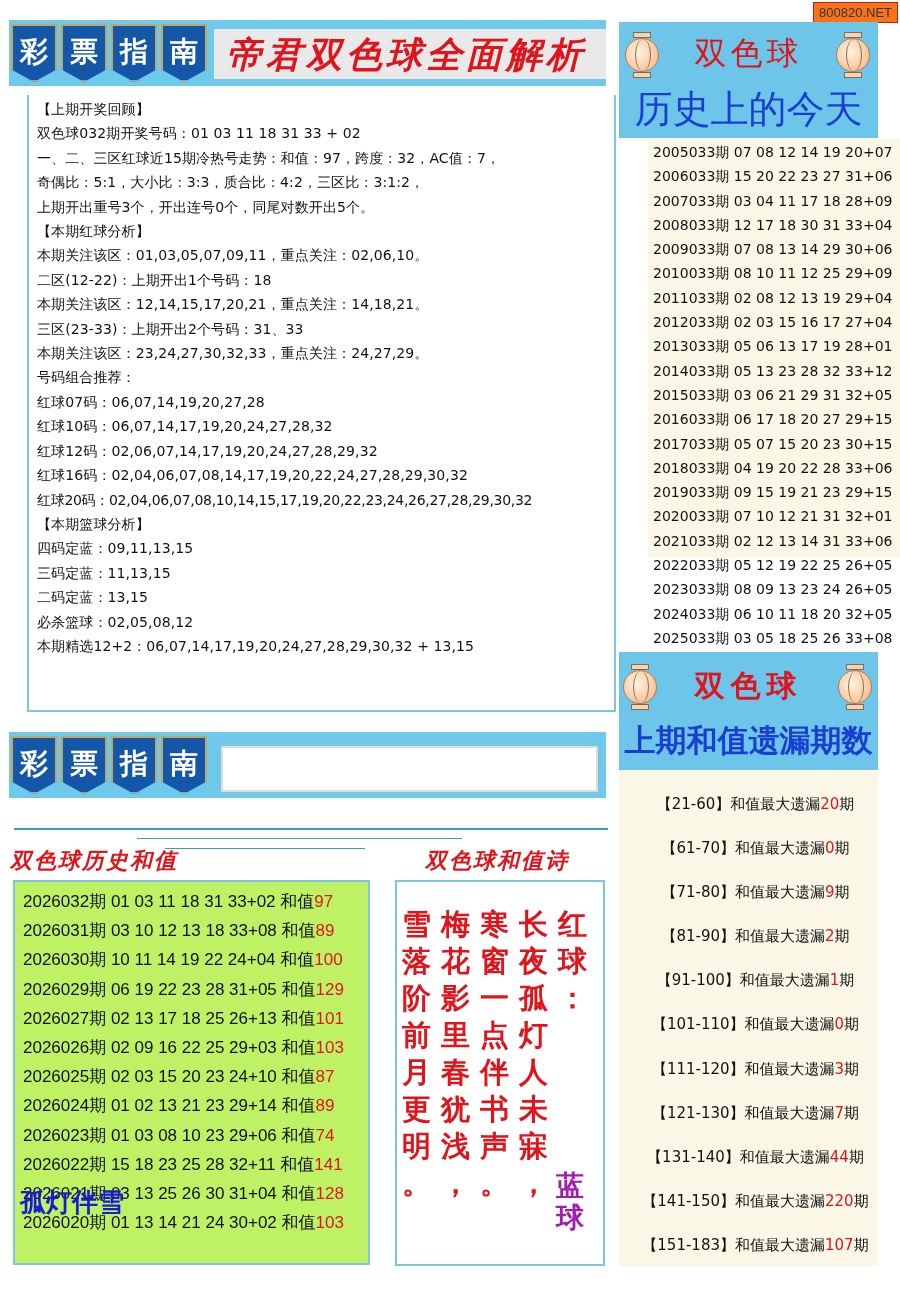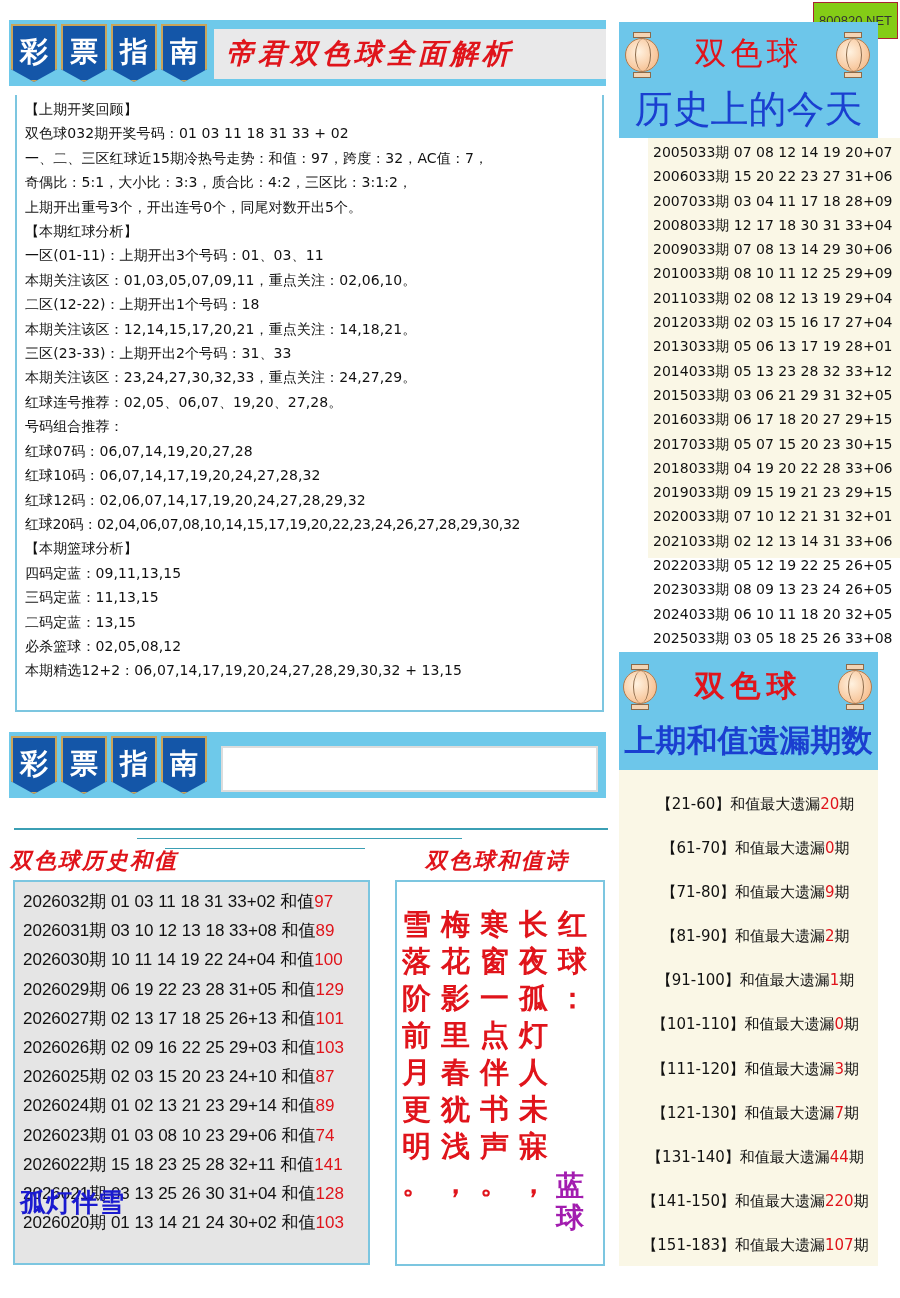--- a/index.html
+++ b/index.html
@@ -1,37 +1,37 @@
 <!DOCTYPE html>
 <html><head>
 <meta charset="utf-8">
 <style>
   * { box-sizing: border-box; margin: 0; padding: 0; }
   body { width: 900px; height: 1298px; background: #ffffff; position: relative; overflow: hidden;
          font-family: "DejaVu Sans", "Liberation Sans", sans-serif; color: #111; }
 
   
   .watermark { position: absolute; right: 2px; top: 2px; border: 1px solid #a23; color: #333;
-               font-family: "Liberation Sans", sans-serif; font-size: 13px; padding: 10px 5px; background:#84cc16; }
+               font-family: "Liberation Sans", sans-serif; font-size: 13px; padding: 2px 5px; background:#f97316; }
 
   
   .banner { position: absolute; left: 9px; width: 597px; height: 66px; background: #6ec9ea; }
   .banner .shields { position: absolute; left: 0; top: 4px; display: flex; gap: 4px; padding-left: 2px; }
   .shield { width: 46px; height: 58px; background: #1456a8; border: 2px solid #c9a45a;
             clip-path: polygon(0 0, 100% 0, 100% 78%, 50% 100%, 0 78%);
             color: #fff; font-weight: bold; font-size: 28px; text-align: center; line-height: 52px;
             font-family: "DejaVu Sans", sans-serif; }
   .banner .title-area { position: absolute; left: 205px; top: 9px; right: 0; height: 50px; background: #e9e9ea; }
-  .banner .title-area .title { color: #e0141b; font-size: 28px; font-weight: bold; letter-spacing: 4px;
+  .banner .title-area .title { color: #e0141b; font-size: 36px; font-weight: bold; letter-spacing: 4px;
             line-height: 50px; padding-left: 12px; font-family: "DejaVu Serif", serif; font-style: italic; }
   .banner .blank-area { position: absolute; left: 212px; top: 14px; right: 8px; height: 46px; background: #fff;
             border: 2px solid #dcdcdc; }
 
   
-  .analysis { position: absolute; left: 15px; top: 95px; width: 589px; height: 617px; border: 2px solid #7cc6e0; border-top: none;
+  .analysis { position: absolute; left: 27px; top: 95px; width: 589px; height: 617px; border: 2px solid #7cc6e0; border-top: none;
               background: #fff; padding: 2px 8px; }
   .analysis .line { font-size: 14px; line-height: 24.4px; white-space: nowrap; letter-spacing: 0.1px; }
 
   
   .right-card { position: absolute; left: 619px; width: 259px; background: #6dc6ea; }
   .lantern { position: absolute; width: 34px; height: 46px; }
   .lantern .body { position: absolute; left: 0; top: 6px; width: 34px; height: 34px; border-radius: 50%;
                    background: radial-gradient(circle at 40% 40%, #fff2e0, #f4b17a); border: 1px solid #b57a4a; }
   .lantern .body::before { content:""; position:absolute; left:9px; top:0; width:14px; height:32px; border-left:1px solid #8b6a4a; border-right:1px solid #8b6a4a; border-radius:50%; }
   .lantern .cap { position: absolute; left: 8px; width: 18px; height: 6px; background: #f3d4b4; border: 1px solid #8b6a4a; }
@@ -45,21 +45,21 @@
   .omission-list { position: absolute; left: 619px; top: 770px; width: 259px; height: 496px; background: #faf7e6; padding: 12px 0 0 14px; text-align: center; }
   .omission-list .row { font-size: 15px; line-height: 44.1px; white-space: nowrap; font-family: "DejaVu Sans", sans-serif; }
   .red { color: #e0141b; }
 
   
   .rule1 { position: absolute; left: 14px; top: 828px; width: 594px; height: 2px; background: #3b9fb4; }
   .rule2 { position: absolute; left: 137px; top: 838px; width: 325px; height: 1px; background: #3b9fb4; }
   .rule3 { position: absolute; left: 165px; top: 848px; width: 200px; height: 1px; background: #3b9fb4; }
   .sec-title { position: absolute; color: #e0141b; font-size: 22px; font-weight: bold; font-family: "DejaVu Serif", serif; font-style: italic; letter-spacing: 2px; }
 
-  .sum-table { position: absolute; left: 13px; top: 880px; width: 357px; height: 385px; border: 2px solid #7cc6e0; background: #e5e5e5; padding: 5px 0 0 8px; }
+  .sum-table { position: absolute; left: 13px; top: 880px; width: 357px; height: 385px; border: 2px solid #7cc6e0; background: #bef264; padding: 5px 0 0 8px; }
   .sum-table .row { font-size: 17px; line-height: 29.2px; white-space: nowrap; font-family: "Liberation Sans", sans-serif; }
 
   .poem-box { position: absolute; left: 395px; top: 880px; width: 210px; height: 386px; border: 2px solid #7cc6e0; background: #fff; }
   .poem-cols { position: absolute; right: 14px; top: 24px; display: flex; flex-direction: row-reverse; gap: 6px; }
   .poem-col { display: flex; flex-direction: column; color: #e0141b; font-size: 29px; line-height: 37px; font-weight: bold;
               font-family: "DejaVu Serif", serif; width: 33px; text-align: center; }
   .poem-blue { position: absolute; left: 20px; top: 1185px; color: #1a1ad0; font-size: 26px; font-weight: bold; font-family: "DejaVu Serif", serif; }
   .poem-blue-v { position: absolute; left: 556px; top: 1170px; color: #a21caf; font-size: 28px; font-weight: bold; font-family: "DejaVu Serif", serif; width: 28px; line-height: 32px; text-align:right; }
 </style>
 </head>
@@ -79,31 +79,30 @@
   </div>
 </div>
 
 <div class="analysis">
   <div class="line">【上期开奖回顾】</div>
   <div class="line">双色球032期开奖号码：01 03 11 18 31 33 + 02</div>
   <div class="line">一、二、三区红球近15期冷热号走势：和值：97，跨度：32，AC值：7，</div>
   <div class="line">奇偶比：5:1，大小比：3:3，质合比：4:2，三区比：3:1:2，</div>
   <div class="line">上期开出重号3个，开出连号0个，同尾对数开出5个。</div>
   <div class="line">【本期红球分析】</div>
-  <div class="line">一区(01-11)：上期开出3个号码：01、03、11</div>
   <div class="line">本期关注该区：01,03,05,07,09,11，重点关注：02,06,10。</div>
   <div class="line">二区(12-22)：上期开出1个号码：18</div>
   <div class="line">本期关注该区：12,14,15,17,20,21，重点关注：14,18,21。</div>
   <div class="line">三区(23-33)：上期开出2个号码：31、33</div>
   <div class="line">本期关注该区：23,24,27,30,32,33，重点关注：24,27,29。</div>
-  <div class="line">红球连号推荐：02,05、06,07、19,20、27,28。</div>
   <div class="line">号码组合推荐：</div>
   <div class="line">红球07码：06,07,14,19,20,27,28</div>
   <div class="line">红球10码：06,07,14,17,19,20,24,27,28,32</div>
   <div class="line">红球12码：02,06,07,14,17,19,20,24,27,28,29,32</div>
+  <div class="line">红球16码：02,04,06,07,08,14,17,19,20,22,24,27,28,29,30,32</div>
   <div class="line" style="letter-spacing:-0.3px;">红球20码：02,04,06,07,08,10,14,15,17,19,20,22,23,24,26,27,28,29,30,32</div>
   <div class="line">【本期篮球分析】</div>
   <div class="line">四码定蓝：09,11,13,15</div>
   <div class="line">三码定蓝：11,13,15</div>
   <div class="line">二码定蓝：13,15</div>
   <div class="line">必杀篮球：02,05,08,12</div>
   <div class="line">本期精选12+2：06,07,14,17,19,20,24,27,28,29,30,32 + 13,15</div>
 </div>
 
 <div class="right-card" style="top:22px;height:116px;">

